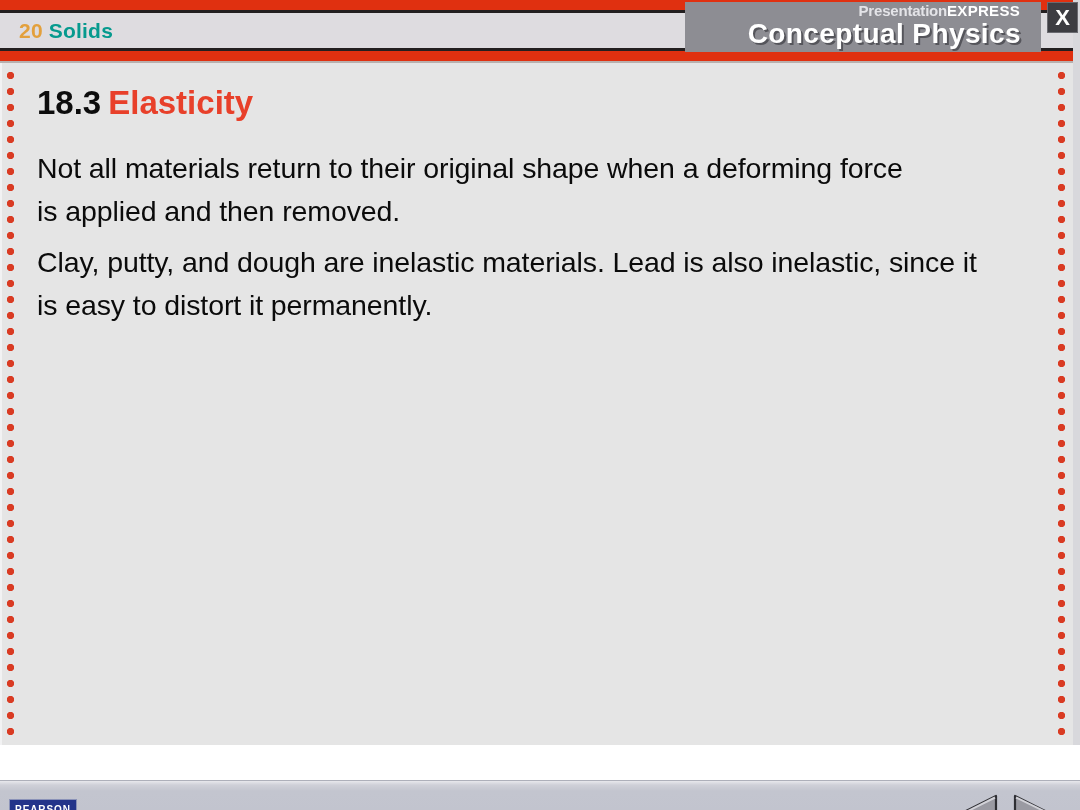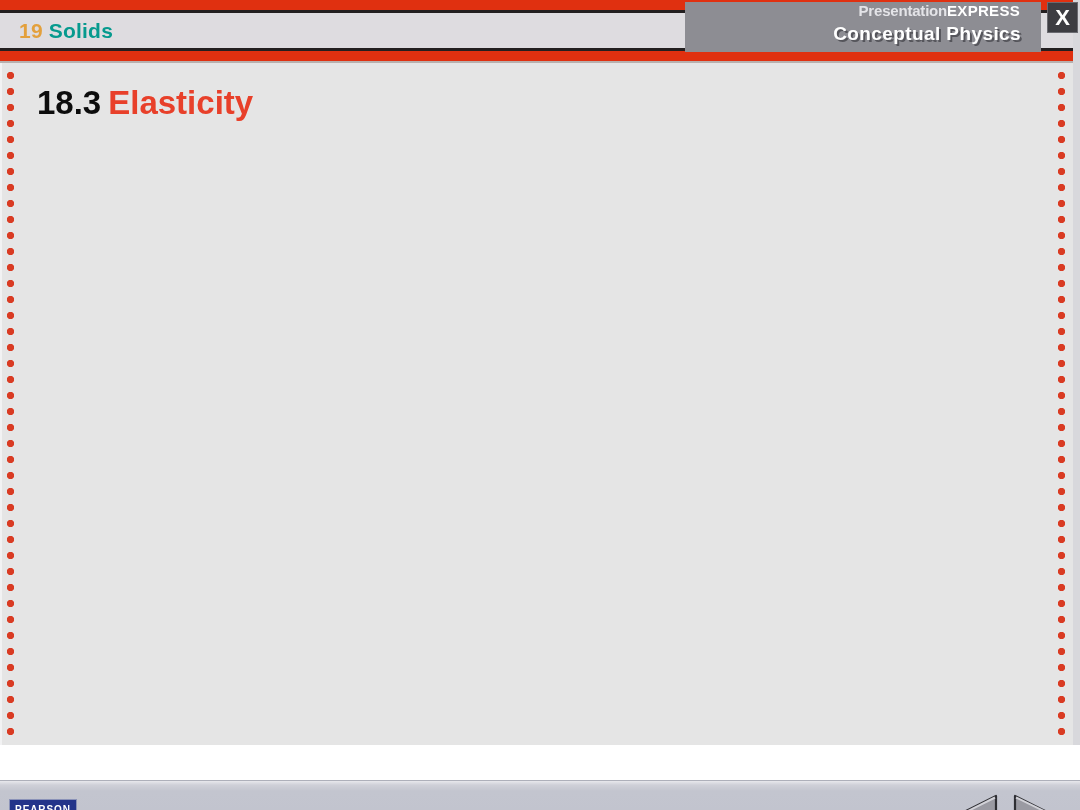--- a/index.html
+++ b/index.html
@@ -102,21 +102,21 @@
     letter-spacing: 0.3px;
   }
   #brand-line2 {
     position: absolute;
     left: 0; top: 16px;
     width: 338px;
     text-align: right;
     padding-right: 2px;
     box-sizing: border-box;
     color: #ffffff;
-    font-size: 19px;
+    font-size: 28px;
     font-weight: bold;
     line-height: 32px;
     letter-spacing: 0.4px;
     white-space: nowrap;
     text-shadow: 2px 2px 0px rgba(40,40,45,0.55);
   }
 
   
   #close-button {
     position: absolute;
@@ -255,21 +255,21 @@
 
 <div id="header-bar">
   <div class="hdr-red-top"></div>
   <div class="hdr-dark-line"></div>
   <div class="hdr-gray-band"></div>
   <div class="hdr-dark-line2"></div>
   <div class="hdr-red-bottom"></div>
   <div class="hdr-base-line"></div>
 
   <div id="chapter-label">
-    <span id="chapter-number">19</span>
+    <span id="chapter-number">20</span>
     <span id="chapter-title-text">Solids</span>
   </div>
 
   <div id="brand-panel">
     <div id="brand-line1">
       <span class="pres">Presentation</span><span class="express">EXPRESS</span>
     </div>
     <div id="brand-line2">Conceptual Physics</div>
   </div>
 </div>
@@ -280,20 +280,22 @@
 
 <div id="slide-area">
   <div id="dots-left" class="dot-col"></div>
   <div id="dots-right" class="dot-col"></div>
 
   <div id="slide-title">
     <span id="slide-title-num">18.3</span><span id="slide-title-text">Elasticity</span>
   </div>
 
   <div id="body-block">
+    <p class="para p1"><span>Not all materials return to their original shape when a deforming force is applied and then removed.</span></p>
+    <p class="para p3"><span>Clay, putty, and dough are inelastic materials. Lead is also inelastic, since it is easy to distort it permanently.</span></p>
   </div>
 </div>
 
 <div id="left-edge-shade"></div>
 <div id="right-edge-shade"></div>
 
 <div id="bottom-bar">
   <div id="pearson-logo">
     <div id="pearson-logo-text">PEARSON</div>
     <div id="pearson-arc"></div>

